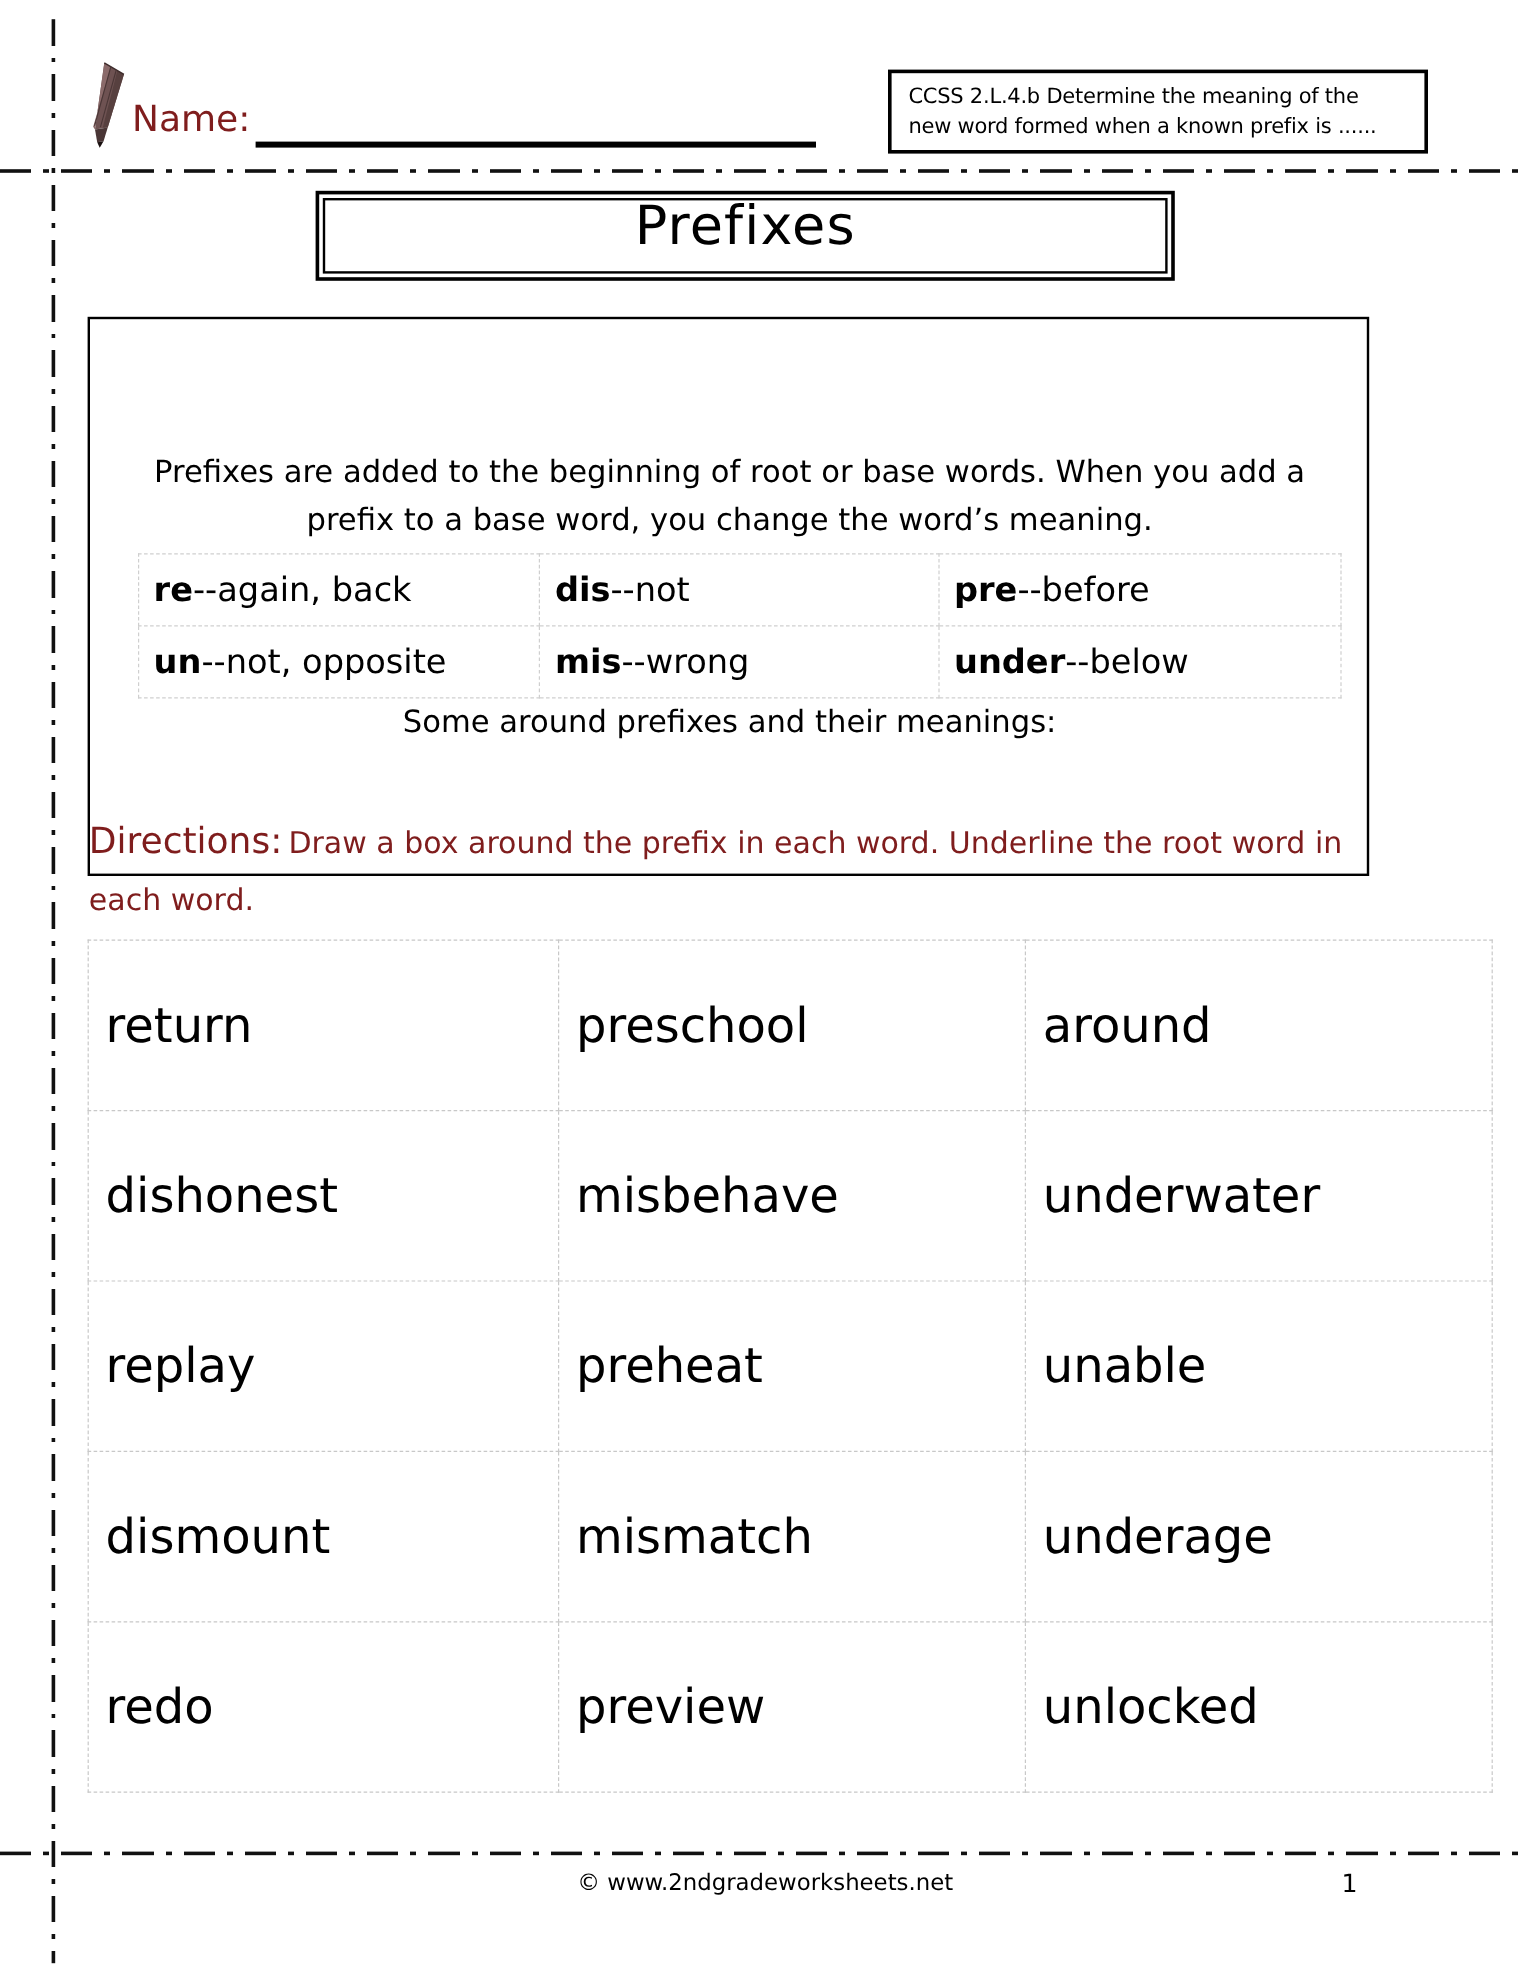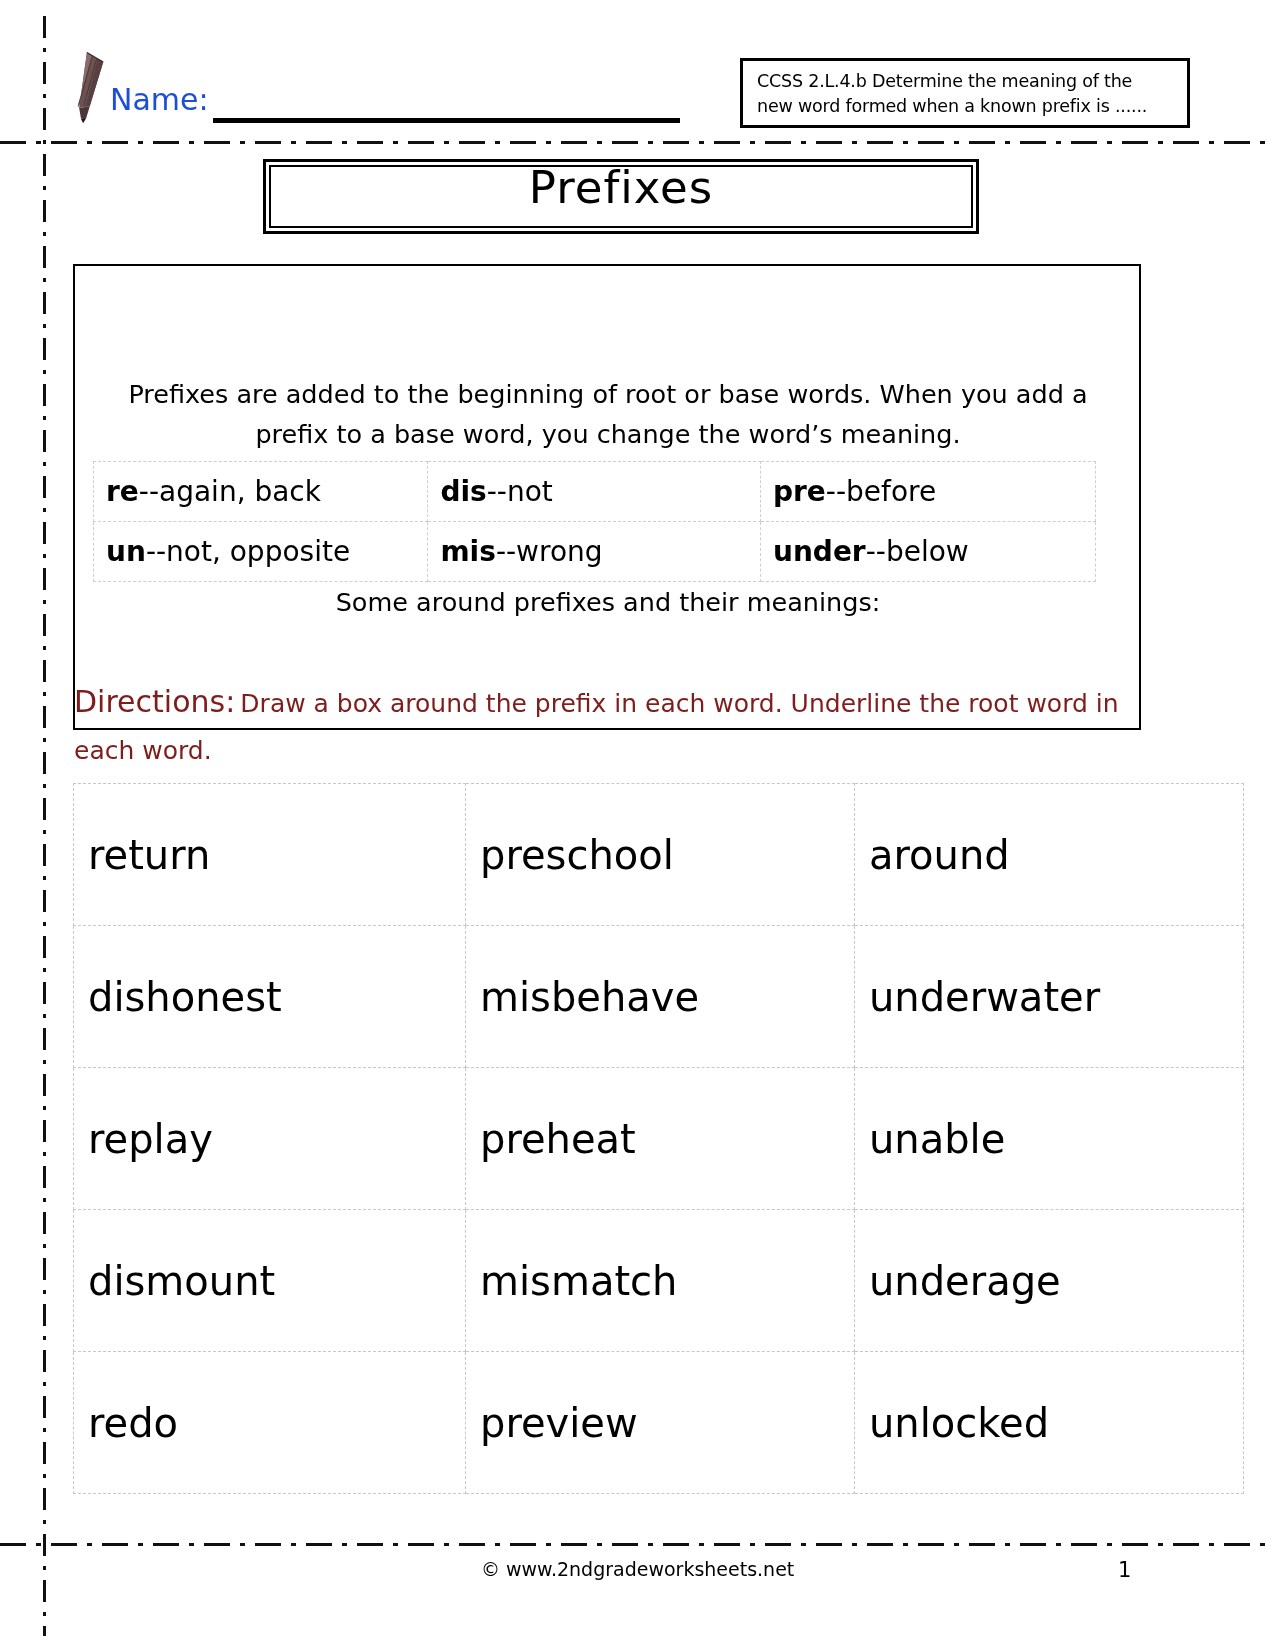--- a/index.html
+++ b/index.html
@@ -67,21 +67,21 @@
     top: 48px;
     width: 54px;
     height: 76px;
   }
   .name-label {
     position: absolute;
     left: 110px;
     top: 82px;
     font-family: "DejaVu Sans", sans-serif;
     font-size: 30px;
-    color: #1d4ed8;
+    color: #7f1d1d;
     letter-spacing: 0px;
     white-space: nowrap;
   }
   .name-rule {
     position: absolute;
     left: 213px;
     top: 118px;
     width: 467px;
     height: 5px;
     background: #000;
@@ -147,21 +147,21 @@
     left: 28px;
     top: 108px;
     width: 1010px;
     text-align: center;
     font-size: 25.5px;
     line-height: 40px;
     color: #000;
   }
   .prefix-table {
     position: absolute;
-    left: 18px;
+    left: 40px;
     top: 195px;
     width: 1003px;
     border-collapse: collapse;
   }
   .prefix-table td {
     border: 1px dashed #cfcfcf;
     height: 59px;
     padding: 0 0 0 12px;
     font-size: 28px;
     color: #000;

